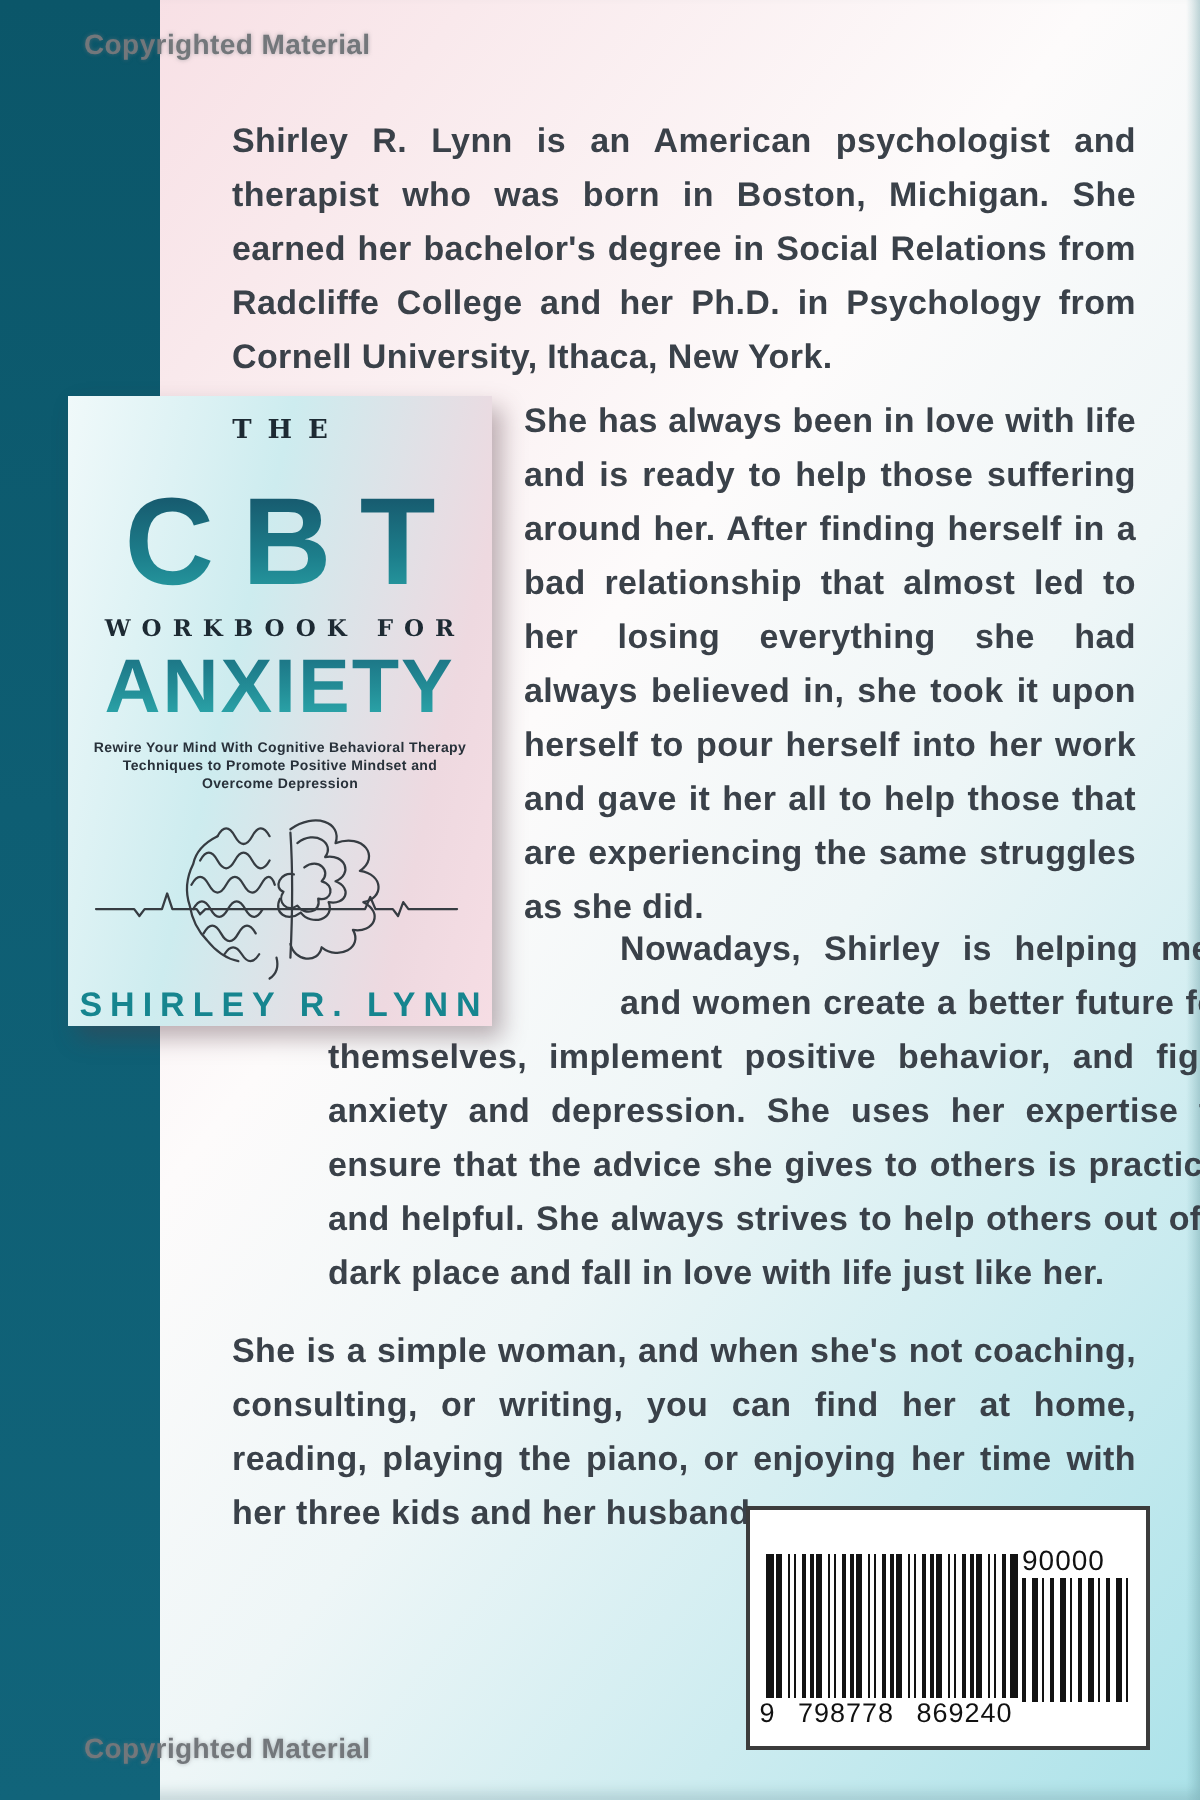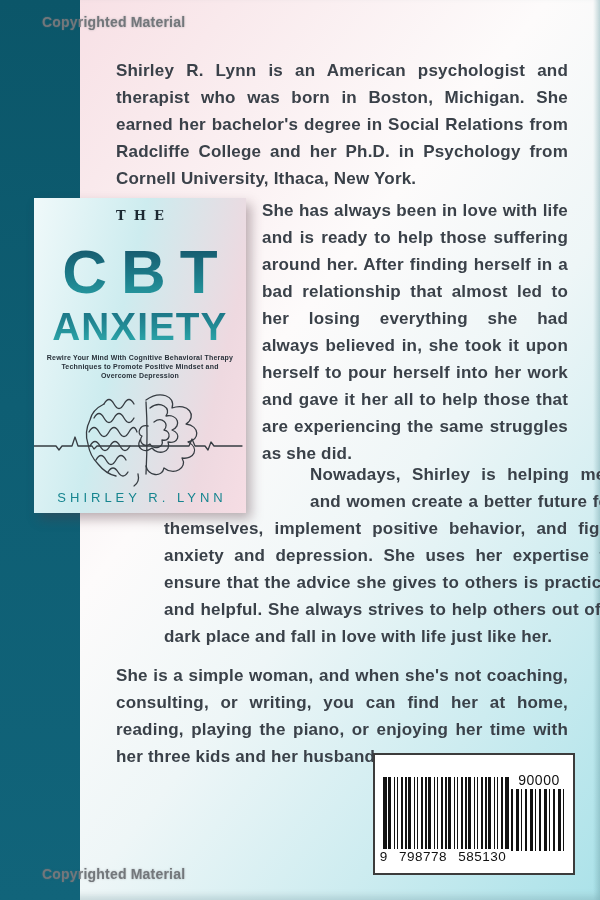--- a/index.html
+++ b/index.html
@@ -71,21 +71,21 @@
     margin-top:2px; transform:scaleX(1.02);
     background:linear-gradient(180deg, #1a6d80 0%, #249099 55%, #2fb0b2 100%);
     -webkit-background-clip:text; background-clip:text; color:transparent;
   }
   .thumb .tagline {
     margin-top:5px; font-size:7px; line-height:9px; font-weight:700;
     color:#28313a; letter-spacing:.2px; width:190px;
   }
   .thumb .brain-art { margin-top:2px; width:212px; height:106px; }
   .thumb .author {
-    margin-top:2px; font-size:13px; font-weight:400; letter-spacing:4px;
+    margin-top:2px; font-size:17px; font-weight:700; letter-spacing:4px;
     text-indent:4px; color:#16858f;
   }
 
   
   .barcode-box {
     position:absolute; left:373px; top:753px; width:202px; height:122px;
     background:#fff; border:2px solid #3c3c3c; box-sizing:border-box;
   }
   .isbn-label {
     position:absolute; top:3px; left:12px; font-size:14.5px; color:#1a1a1a;
@@ -97,21 +97,21 @@
       #121212 0 2px, #fff 2px 3px, #121212 3px 6px, #fff 6px 9px,
       #121212 9px 10px, #fff 10px 12px, #121212 12px 13px, #fff 13px 16px,
       #121212 16px 18px, #fff 18px 20px);
     border-left:2px solid #121212; border-right:2px solid #121212;
   }
   .digits-main {
     position:absolute; left:2px; top:94px; width:132px; font-size:13.5px;
     color:#111; text-align:center; word-spacing:7px; letter-spacing:.5px;
   }
   .addon-num {
-    position:absolute; left:136px; top:17px; width:56px; text-align:center;
+    position:absolute; left:136px; top:17px; width:56px; text-align:left;
     font-size:14px; color:#111; letter-spacing:.5px;
   }
   .bars-addon {
     position:absolute; left:136px; top:34px; width:56px; height:62px;
     background:repeating-linear-gradient(90deg,
       #121212 0 2px, #fff 2px 5px, #121212 5px 8px, #fff 8px 10px,
       #121212 10px 11px, #fff 11px 14px);
   }
 </style>
 </head>
@@ -129,20 +129,21 @@
 
   <div class="bio p3">
     <span class="wrap-spacer"></span><span>Nowadays, Shirley is helping men and women create a better future for themselves, implement positive behavior, and fight anxiety and depression. She uses her expertise to ensure that the advice she gives to others is practical and helpful. She always strives to help others out of a dark place and fall in love with life just like her.</span>
   </div>
 
   <p class="bio p4">She is a simple woman, and when she's not coaching, consulting, or writing, you can find her at home, reading, playing the piano, or enjoying her time with her three kids and her husband.</p>
 
   <div class="thumb">
     <div class="pre-title">THE</div>
     <div class="title-main grad-text">CBT</div>
+    <div class="title-mid">WORKBOOK FOR</div>
     <div class="title-sub">ANXIETY</div>
     <div class="tagline">
       <div>Rewire Your Mind With Cognitive Behavioral Therapy</div>
       <div>Techniques to Promote Positive Mindset and Overcome Depression</div>
     </div>
 
     <svg class="brain-art" viewBox="0 0 212 106" fill="none" stroke="#363c42" stroke-width="1.3" stroke-linecap="round" stroke-linejoin="round">
 
       <path d="M0 64 h22 l3 4 3 -4 h10 l3 -9 3 9 h14 l2 3 3 -3 h92 l3 -7 3 7 h10 l3 4 3 -8 3 4 h28"></path>
 
@@ -159,19 +160,19 @@
       <path d="M120 40 c8 -6 16 2 10 8 c8 2 6 12 -2 10 c2 8 -8 10 -12 4 c-6 4 -12 -2 -8 -8 c-6 -2 -2 -12 6 -10"></path>
       <path d="M112 20 q2 30 0 72"></path>
       <path d="M104 92 q2 8 -4 12"></path>
     </svg>
 
     <div class="author">SHIRLEY R. LYNN</div>
   </div>
 
   <div class="barcode-box">
     <div class="bars-main"></div>
-    <div class="digits-main">9 798778 585130</div>
+    <div class="digits-main">9 798778 869240</div>
     <div class="addon-num">90000</div>
     <div class="bars-addon"></div>
   </div>
 
   <div class="watermark bottom">Copyrighted Material</div>
 </div>
 
 </body></html>

